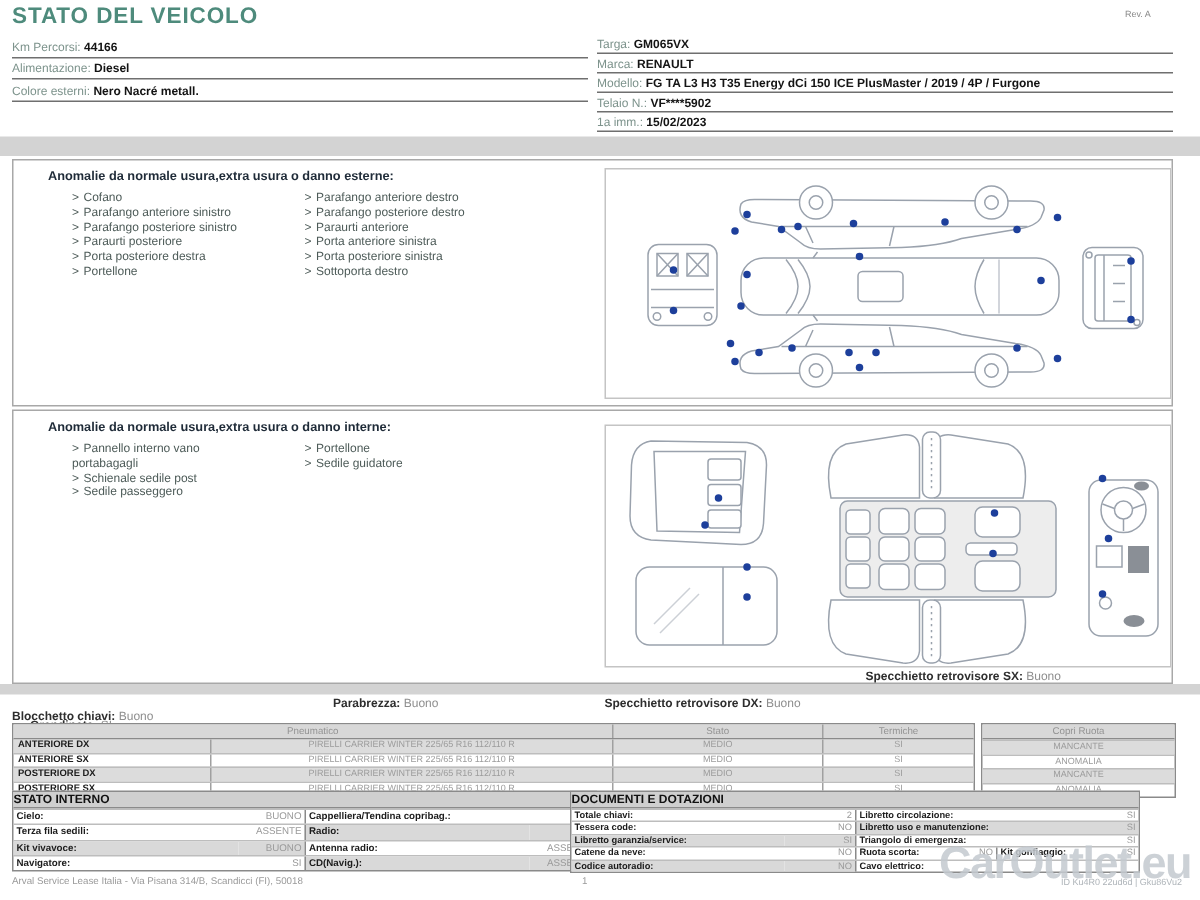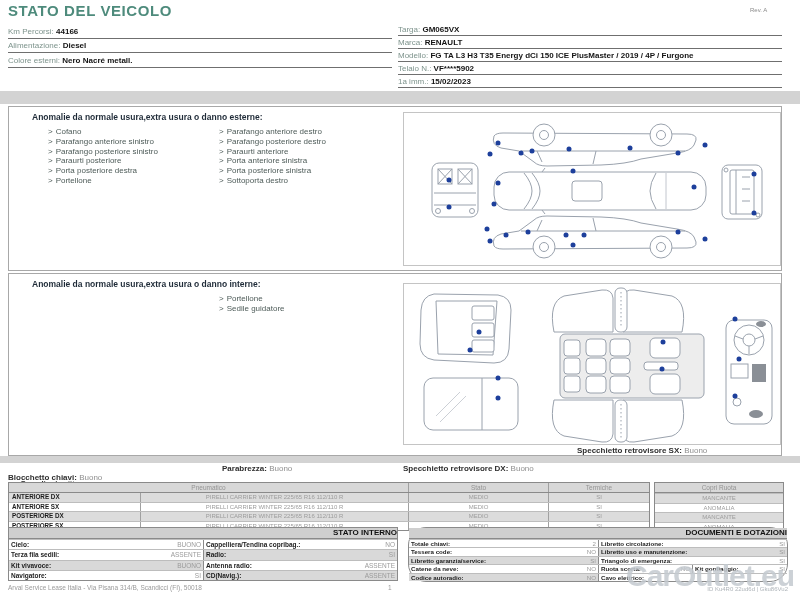--- a/index.html
+++ b/index.html
@@ -24,21 +24,21 @@
   .band{left:0;top:91px;width:800px;height:13px;background:#d3d3d3;}
   .band2{left:0;top:456px;width:800px;height:7px;background:#d3d3d3;}
 
   
   .anom-box{border:1px solid #a8a8a8;background:#fff;}
   .ext-box{left:8px;top:106px;width:772px;height:163px;}
   .int-box{left:8px;top:273px;width:772px;height:181px;}
   .anom-title{position:absolute;left:23px;top:5px;font-size:8.5px;font-weight:bold;color:#1f2b38;}
   .anom-col{position:absolute;top:20px;font-size:8px;line-height:9.8px;color:#4d5b58;}
   .anom-col.c1{left:7px;width:186px;margin-left:32px;}
-  .anom-col.c2{left:210px;width:186px;}
+  .anom-col.c2{left:194px;width:186px;}
   .int-box .anom-col.c1{width:118px;}
   .bullet{margin-right:3px;}
 
   
   .diagram{position:absolute;border:1px solid #c4c4c4;background:#fff;}
   .diagram-ext{left:394px;top:5px;width:376px;height:152px;}
   .diagram-int{left:394px;top:9px;width:376px;height:160px;}
   .diagram svg{position:absolute;left:0;top:0;}
   .dot{position:absolute;width:5px;height:5px;background:#1d3f9b;border-radius:50%;
        transform:translate(-50%,-50%);}
@@ -65,22 +65,22 @@
   .tire-row div:last-child{border-right:none;}
   .tpos{font-weight:bold;color:#1c1c1c;padding-left:3px;}
   .tmut{color:#9c9c9c;text-align:center;font-size:6px;}
   .copri-row{height:8.5px;line-height:8.5px;text-align:center;color:#9c9c9c;
              border-top:1px solid #bdbdbd;font-size:6px;}
   .copri-rows .copri-row:nth-of-type(odd){background:#dcdcdc;}
 
   
   .btable{font-size:6.5px;border:1px solid #8a8a8a;background:#fff;}
   .stato-tbl{left:8px;top:527px;width:388px;}
-  .doc-tbl{left:408px;top:527px;width:378px;border-radius:18px;}
-  .bt-head{height:10px;line-height:10px;text-align:right;font-weight:bold;font-size:8px;
+  .doc-tbl{left:380px;top:527px;width:378px;}
+  .bt-head{height:10px;line-height:10px;text-align:left;font-weight:bold;font-size:8px;
            color:#111;background:#cfcfcf;border-bottom:1px solid #8a8a8a;}
   .bt-row{display:grid;border-top:1px solid #bdbdbd;}
   .bt-row:first-of-type{border-top:none;}
   .stato-tbl .bt-row{grid-template-columns:150px 44px 150px 44px;height:9.25px;line-height:9.25px;}
   .doc-tbl .bt-row{grid-template-columns:142px 47px 142px 47px;height:7.4px;line-height:7.4px;font-size:6.2px;}
   .doc-tbl .bt-row.r3{grid-template-columns:142px 47px 70px 24px 68px 27px;}
   .blab{font-weight:bold;color:#1c1c1c;padding-left:2px;overflow:hidden;white-space:nowrap;}
   .bval{color:#9a9a9a;text-align:right;padding-right:2px;overflow:hidden;white-space:nowrap;}
   .vline{border-left:1px solid #8a8a8a;}
   .shade{background:#d9d9d9;}
@@ -230,20 +230,26 @@
         <div class="dot" style="left: 43%; top: 80%;"></div>
         <div class="dot" style="left: 48%; top: 80%;"></div>
         <div class="dot" style="left: 45%; top: 87%;"></div>
         <div class="dot" style="left: 73%; top: 78%;"></div>
         <div class="dot" style="left: 80%; top: 83%;"></div>
       </div>
   </div>
 
   <div class="abs anom-box int-box">
     <div class="anom-title">Anomalie da normale usura,extra usura o danno interne:</div>
+    <div class="anom-col c1">
+
+    <div class="anom-item"><span class="bullet">&gt;</span><span>Pannello interno vano portabagagli</span></div>
+        <div class="anom-item"><span class="bullet">&gt;</span><span>Schienale sedile post</span></div>
+        <div class="anom-item"><span class="bullet">&gt;</span><span>Sedile passeggero</span></div>
+      </div>
     <div class="anom-col c2">
 
     <div class="anom-item"><span class="bullet">&gt;</span><span>Portellone</span></div>
         <div class="anom-item"><span class="bullet">&gt;</span><span>Sedile guidatore</span></div>
       </div>
 
     <div class="diagram diagram-int">
       <svg width="376" height="160" viewBox="0 0 376 160">
 
         <path d="M30,10 Q18,12 17,26 L16,60 Q16,74 30,76 L90,79 Q104,79 105,65 L107,26 Q107,13 94,11 Z" fill="#fff"></path>

